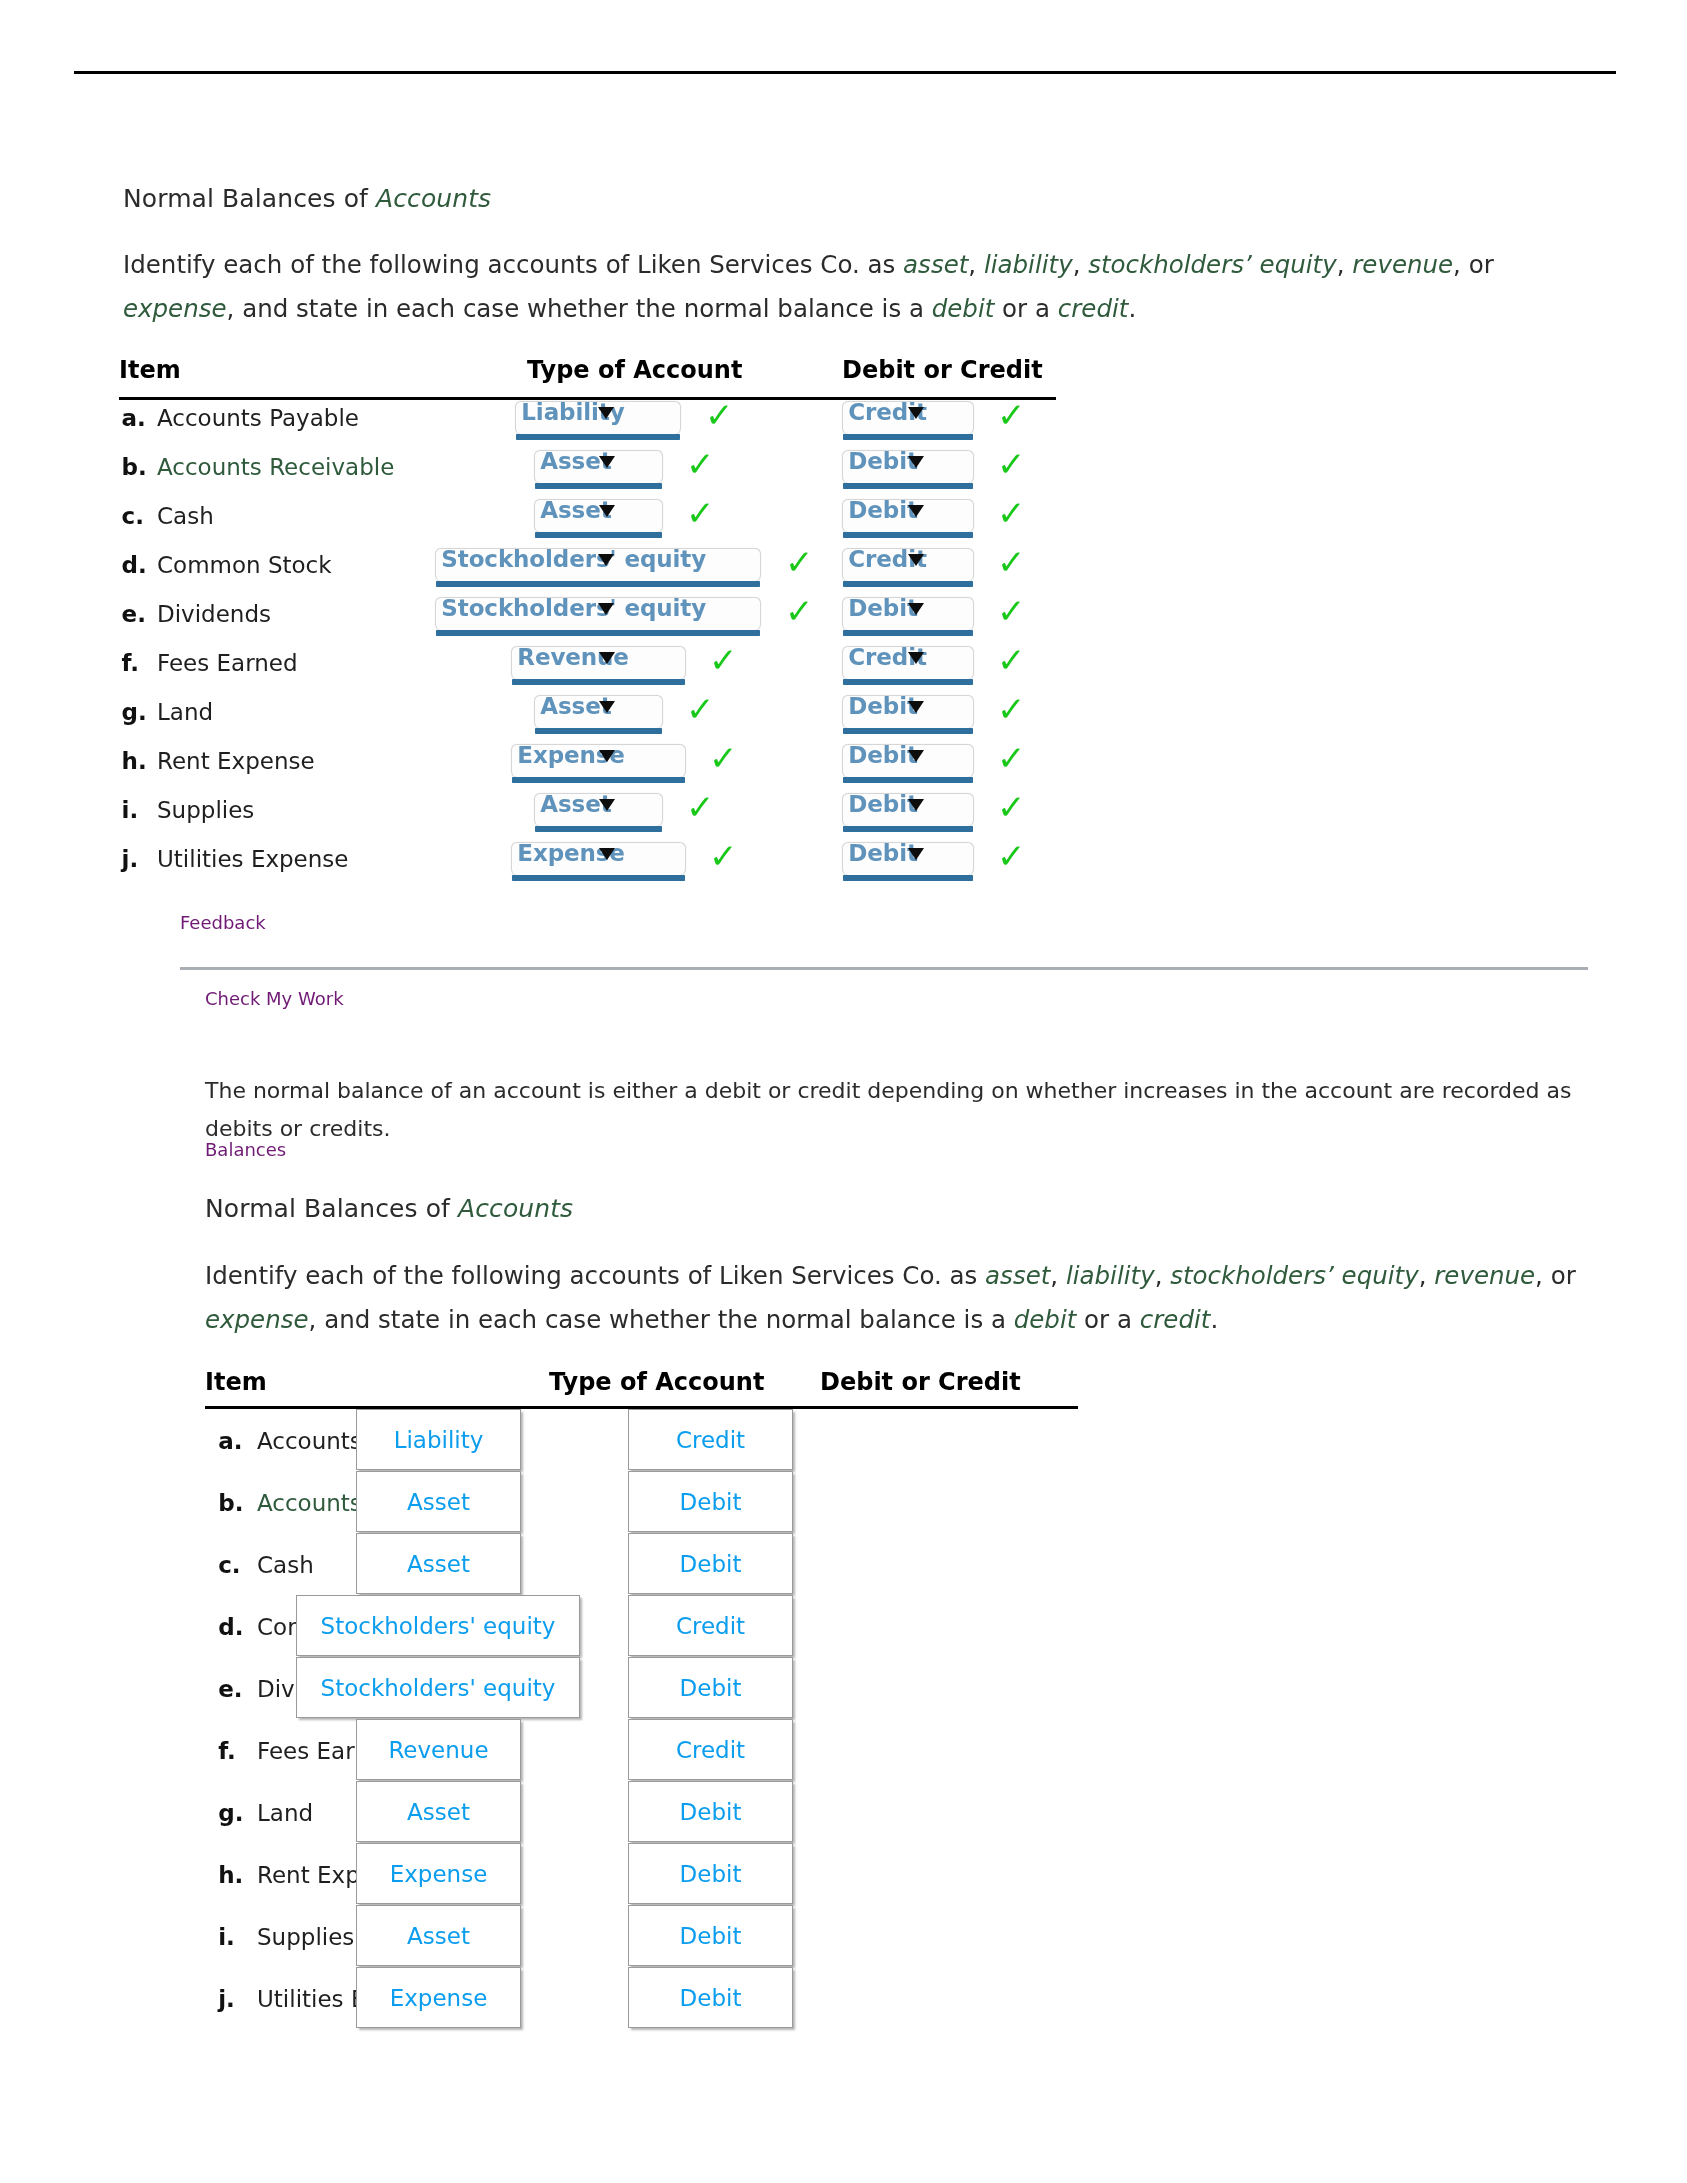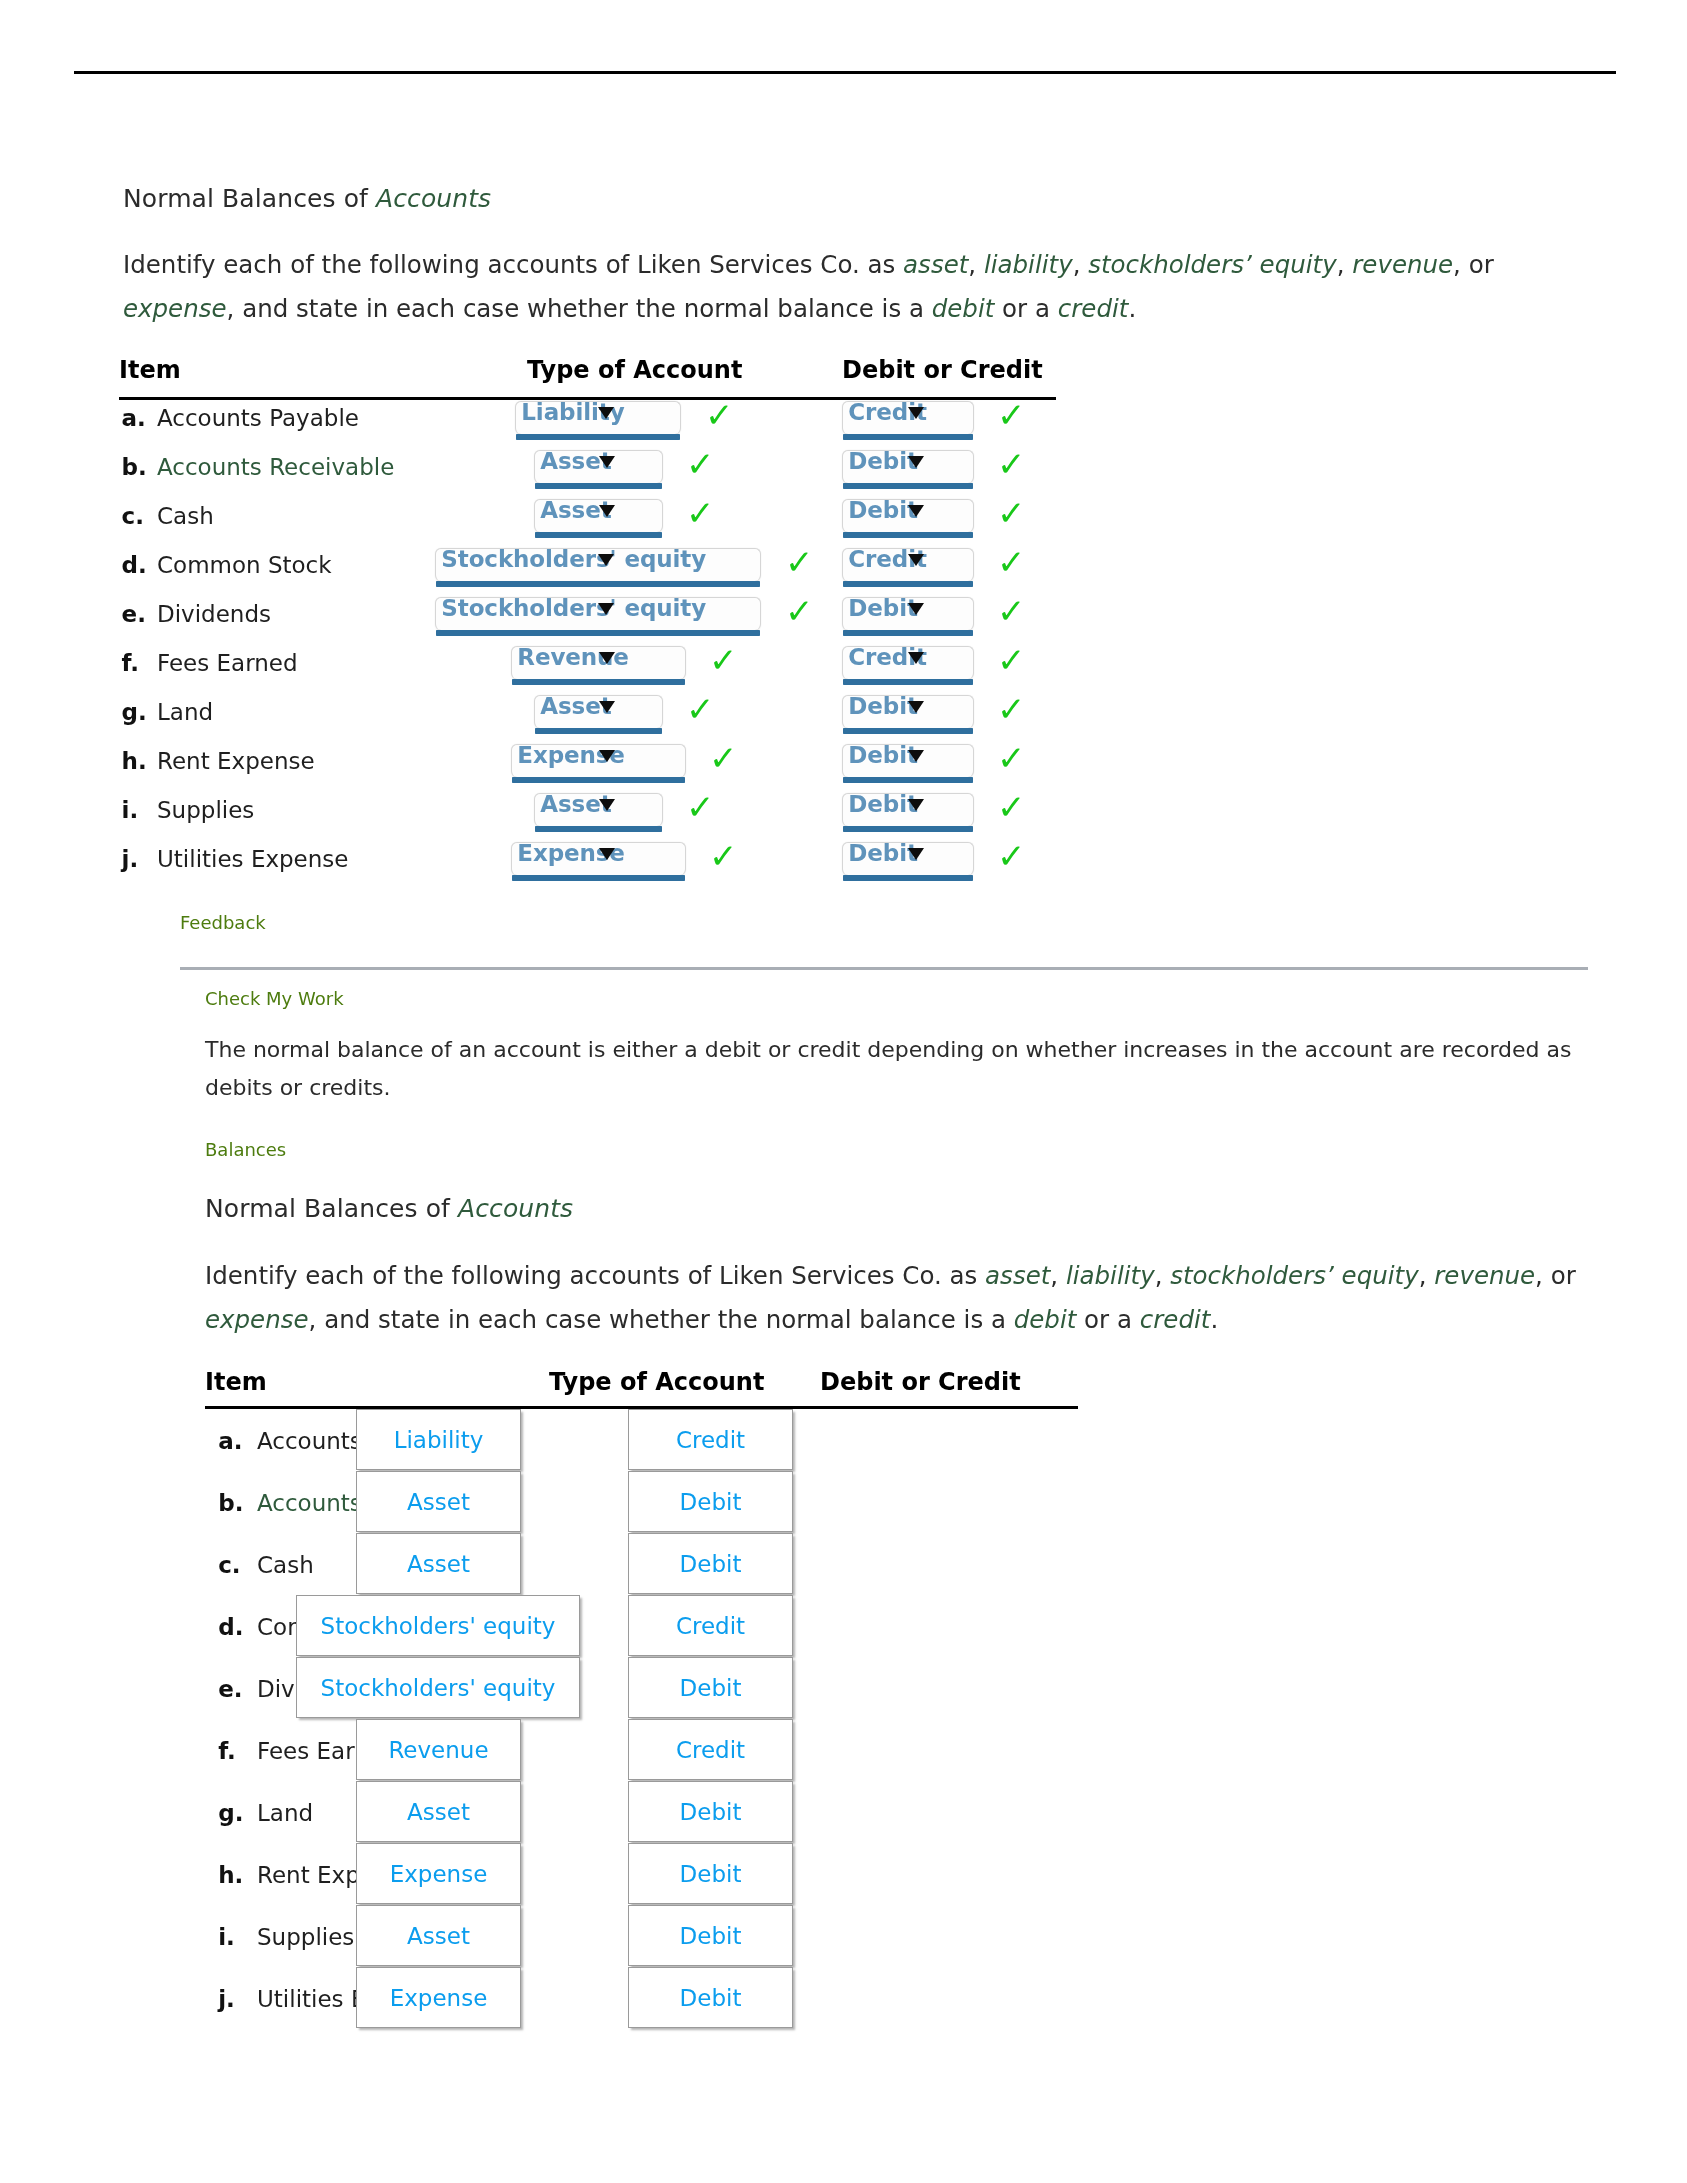--- a/index.html
+++ b/index.html
@@ -58,21 +58,21 @@
     position:absolute;width:0;height:0;
     border-left:8.6px solid transparent;border-right:8.6px solid transparent;
     border-top:12.6px solid #0d0d0d;
   }
   .chk{
     position:absolute;font-size:34px;line-height:34px;color:#19c819;font-weight:400;
     font-family:"DejaVu Sans","Liberation Sans",sans-serif;
   }
 
   
-  .fb-label{position:absolute;font-size:18px;color:#4d7c0f;}
+  .fb-label{position:absolute;font-size:18px;color:#701a75;}
   .fb-rule{position:absolute;left:180px;top:967px;width:1408px;height:3.3px;background:#a9aeb5;}
 
   .fb-body{position:absolute;font-size:22px;line-height:38px;color:#2b2b2b;}
 
   
   #t2{position:absolute;left:205px;top:1356px;width:880px;}
   #t2 .th-item{left:0px;top:0;}
   #t2 .th-type{left:344px;top:0;}
   #t2 .th-dc{left:615px;top:0;}
   #t2 .head-rule{position:absolute;left:0;top:38px;width:873px;height:3.3px;background:#000;}
@@ -275,21 +275,21 @@
           <div class="chk" style="left: 590px; top: 1.3px;">✓</div>
           <div class="chk" style="left: 878px; top: 1.3px;">✓</div>
         </div>
       </div>
   </div>
 
   <div class="fb-label" style="left:180px;top:912px;">Feedback</div>
   <div class="fb-rule"></div>
   <div class="fb-label" style="left:205px;top:988px;">Check My Work</div>
 
-  <div class="fb-body" style="left:205px;top:1031px;width:1383px;">
+  <div class="fb-body" style="left:205px;top:1072px;width:1383px;">
     <span>The normal balance of an account is either a debit or credit depending on whether increases in the account are recorded as</span>
     <span>debits or credits.</span>
   </div>
 
   <div class="fb-label" style="left:205px;top:1139px;">Balances</div>
 
   <div class="h-title" style="left:205px;top:1194px;"><span>Normal Balances of </span><span class="g">Accounts</span></div>
 
   <div class="prompt" style="left:205px;top:1254px;width:1383px;">
     <span>Identify each of the following accounts of Liken Services Co. as </span><span class="g">asset</span>, <span class="g">liability</span>, <span class="g">stockholders’ equity</span>, <span class="g">revenue</span><span>,</span>

